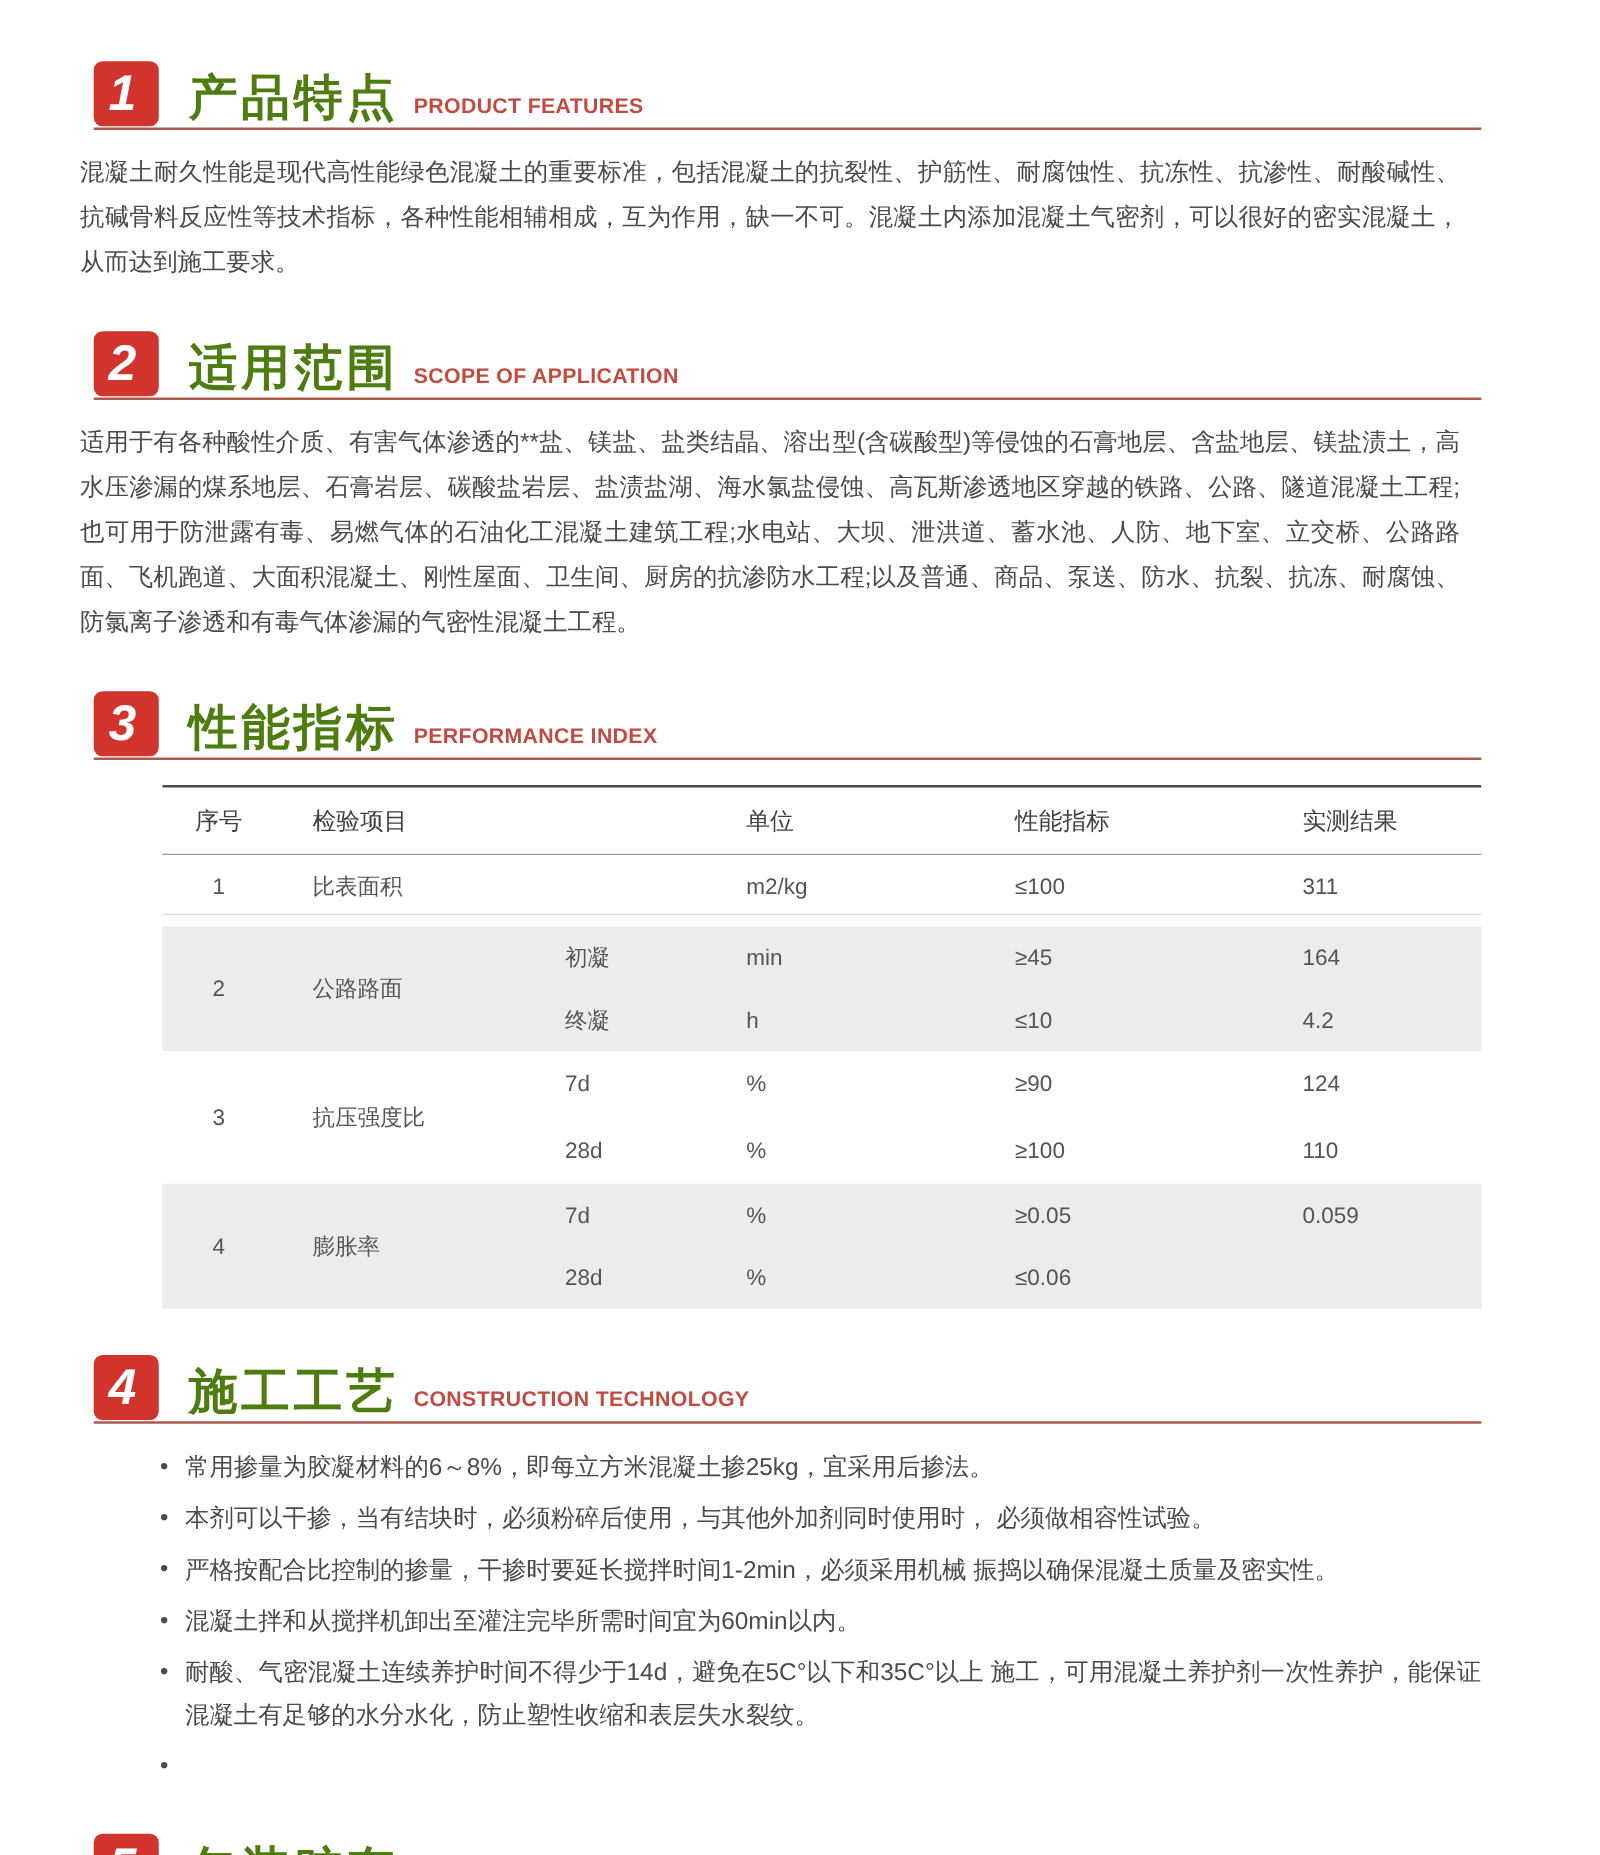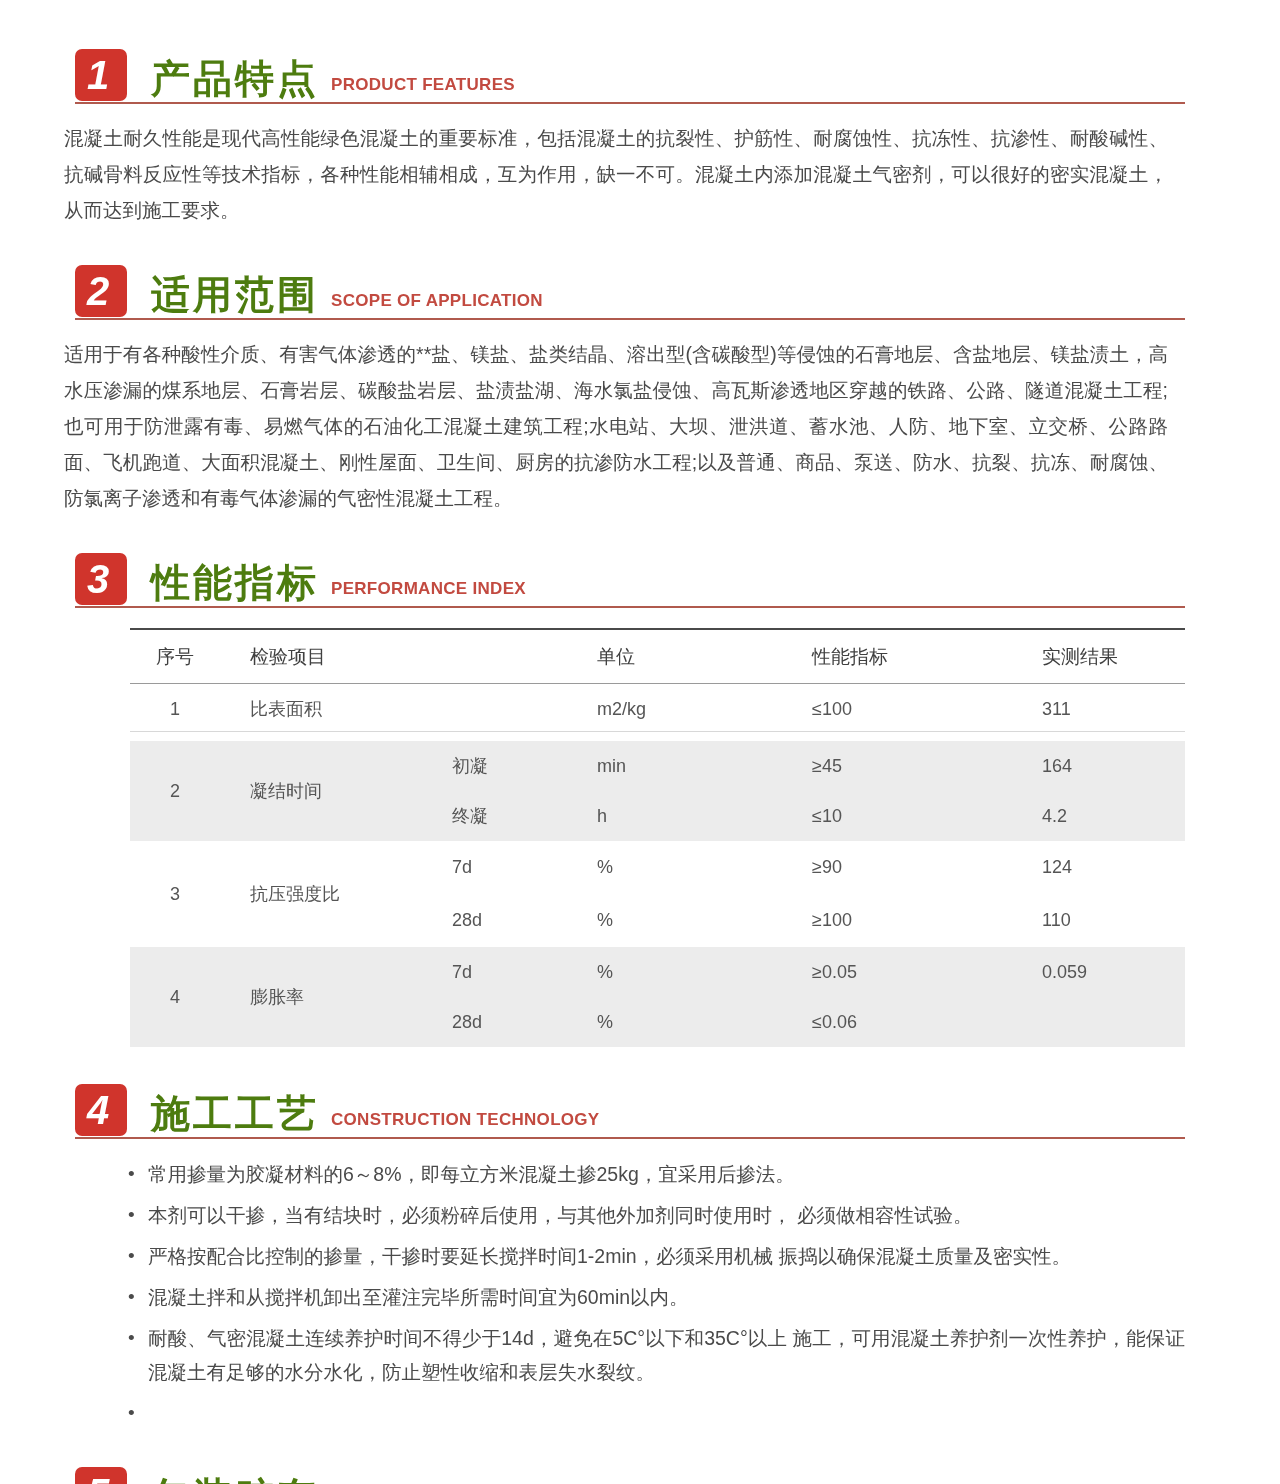--- a/index.html
+++ b/index.html
@@ -120,21 +120,21 @@
       <div class="tbl-row tbl-group g1">
         <div class="cell c-no">1</div>
         <div class="cell c-item-wide">比表面积</div>
         <div class="cell c-unit">m2/kg</div>
         <div class="cell c-std">≤100</div>
         <div class="cell c-res">311</div>
       </div>
 
       <div class="tbl-row tbl-group g2">
         <div class="cell c-no rspan">2</div>
-        <div class="cell c-item rspan">凝结时间</div>
+        <div class="cell c-item rspan">公路路面</div>
         <div class="cell c-sub r1">初凝</div>
         <div class="cell c-unit r1">min</div>
         <div class="cell c-std r1">≥45</div>
         <div class="cell c-res r1">164</div>
         <div class="cell c-sub r2">终凝</div>
         <div class="cell c-unit r2">h</div>
         <div class="cell c-std r2">≤10</div>
         <div class="cell c-res r2">4.2</div>
       </div>
 

